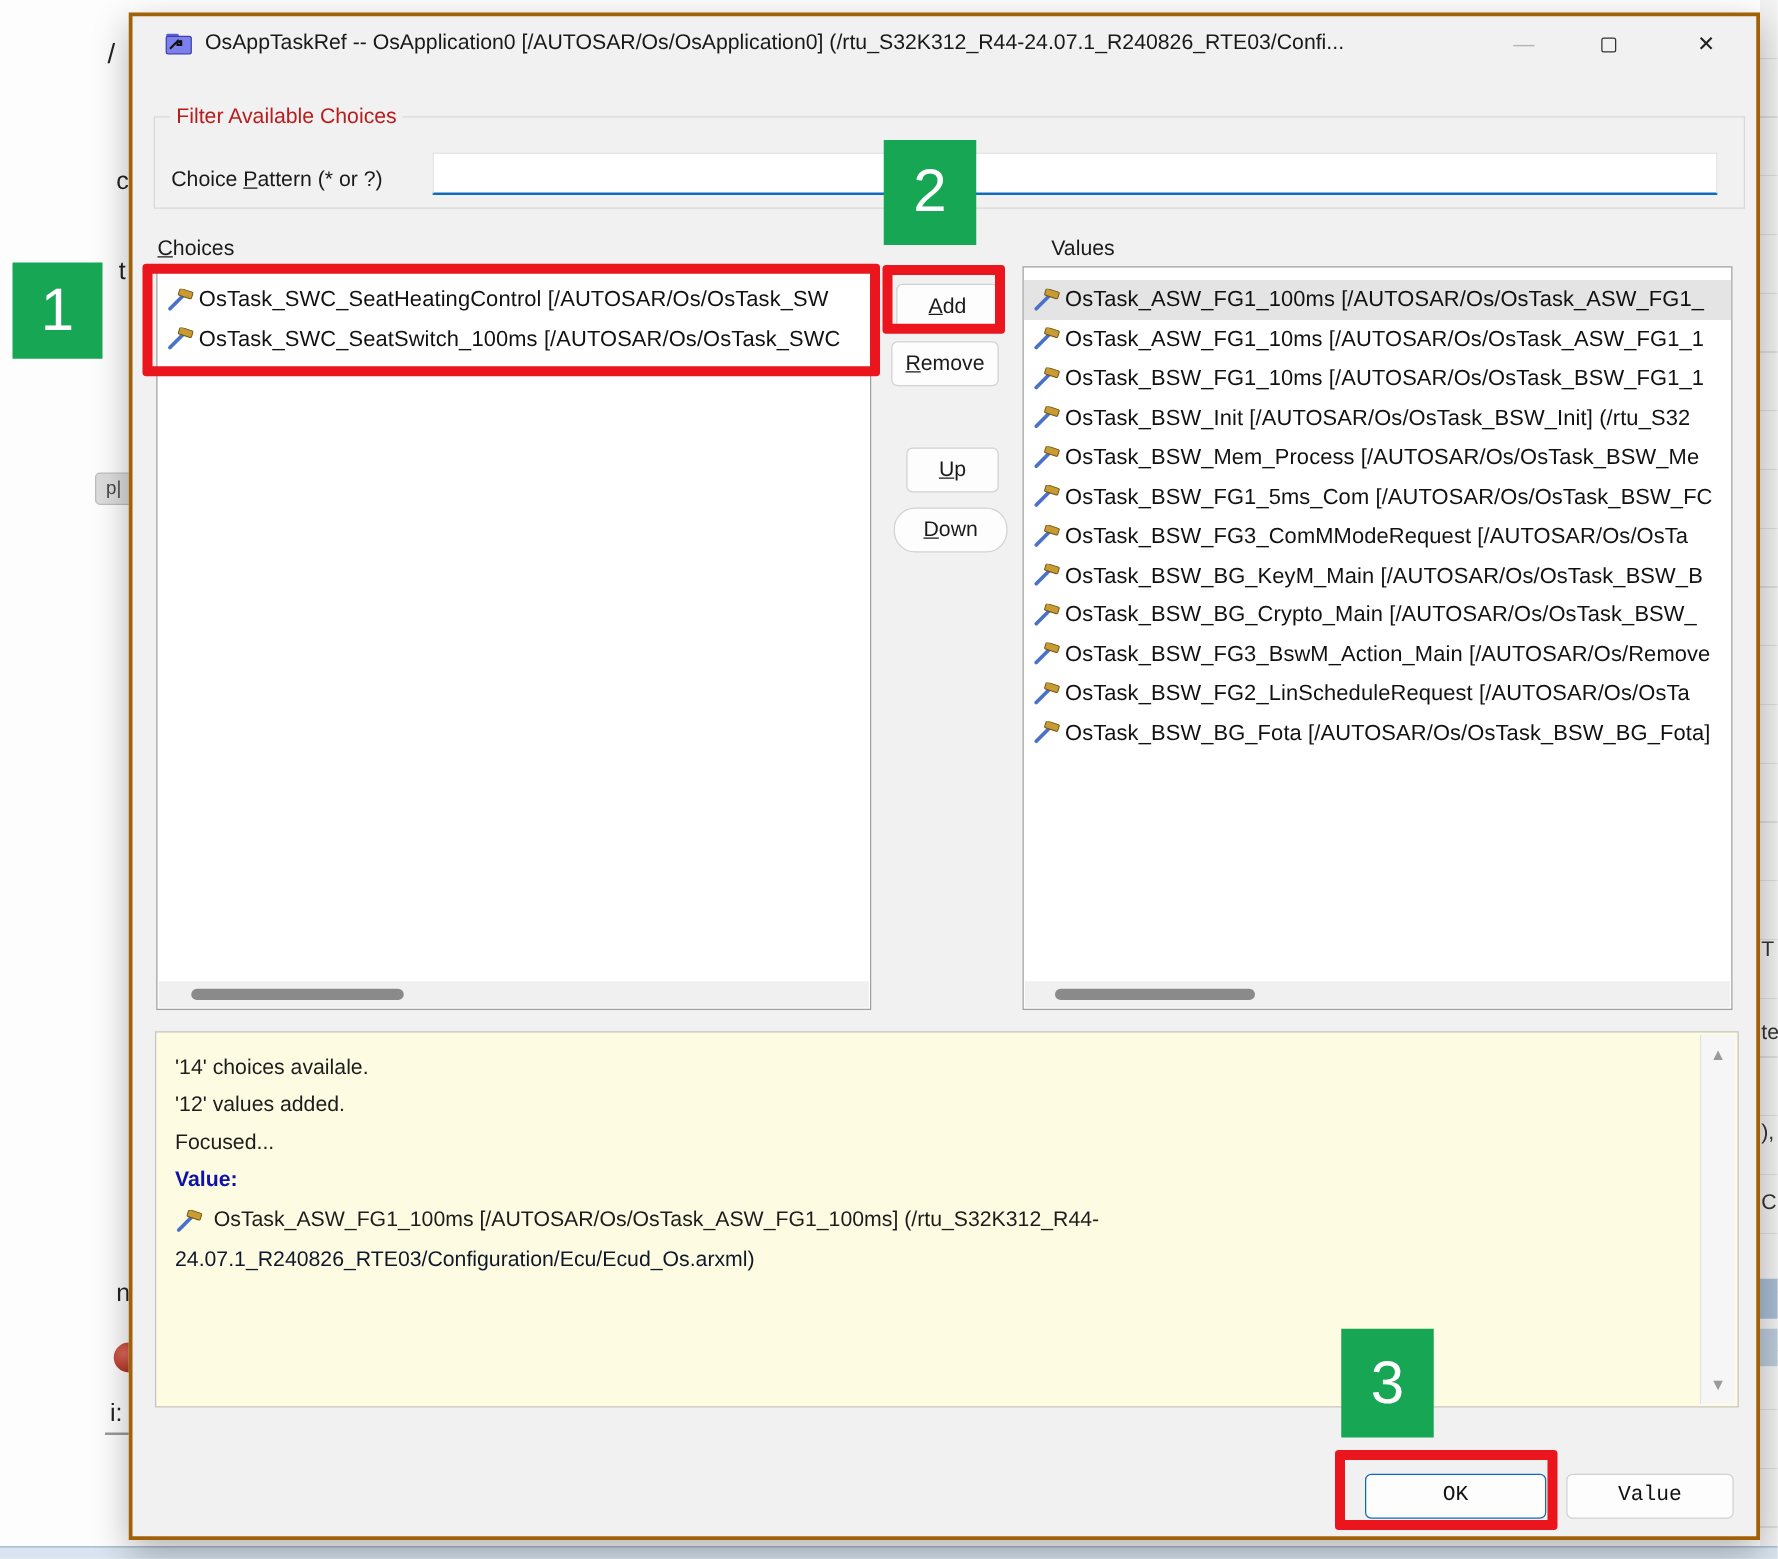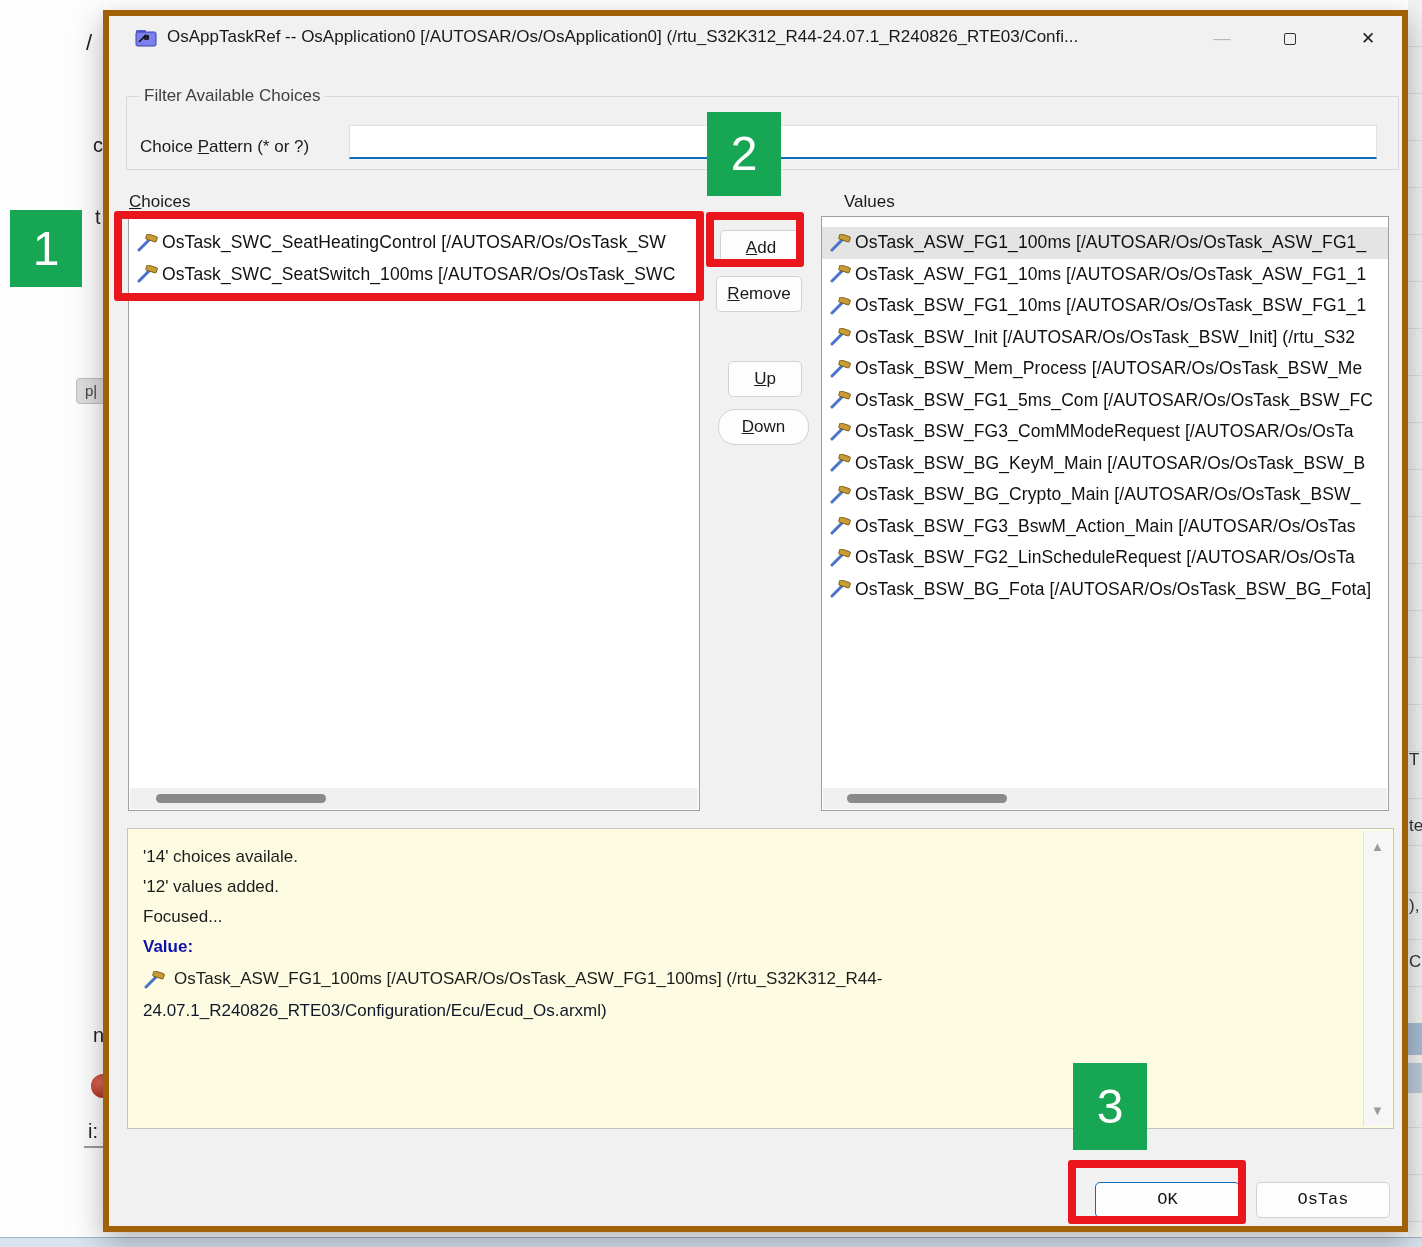--- a/index.html
+++ b/index.html
@@ -17,39 +17,39 @@
     background:radial-gradient(circle at 35% 35%, #e06a5a, #b03428 70%); }
   #bg-left-line { position:absolute; left:84px; top:1146px; width:20px; height:2px; background:#9a9a9a; }
   #bg-right { left:1408px; top:0; width:14px; height:1247px; background:#f2f2f2;
     background-image:repeating-linear-gradient(to bottom, transparent 0 46px, #dddddd 46px 47px); overflow:hidden; }
   .bg-right-frag { position:absolute; left:1409px; color:#333; font-size:17px; }
   .bg-right-block { position:absolute; left:1408px; width:14px; }
   #bg-bottom { left:0; top:1237px; width:1422px; height:10px; background:#d8e4ef; border-top:1px solid #9db4c6; }
 
   
   #dialog { left:103px; top:10px; width:1305px; height:1222px; background:#f1f1f1;
-    border:6px solid #a16207; box-shadow:0 10px 28px rgba(0,0,0,0.30); }
+    border:3px solid #a16207; box-shadow:0 10px 28px rgba(0,0,0,0.30); }
 
   
   #titlebar { position:absolute; left:0; top:0; width:100%; height:45px; }
   #title-icon { position:absolute; left:26px; top:12px; width:22px; height:20px; }
   #title-text { position:absolute; left:58px; top:11px; font-size:17px; color:#191919; white-space:nowrap; }
   #btn-minimize { position:absolute; left:1090px; top:6px; width:46px; height:34px; color:#000;
     opacity:.25; font-size:17px; text-align:center; line-height:34px; }
   #btn-maximize { position:absolute; left:1158px; top:6px; width:46px; height:34px; }
   #btn-maximize .box { position:absolute; left:17px; top:11px; width:12px; height:12px;
     border:1.2px solid #333; border-radius:2px; }
   #btn-close { position:absolute; left:1236px; top:6px; width:46px; height:34px; color:#222;
     font-size:17px; text-align:center; line-height:34px; }
 
   
   #filter-group { position:absolute; left:17px; top:80px; width:1273px; height:74px;
     border:1px solid #d8d8d8; }
   #filter-group-label { position:absolute; left:12px; top:-11px; background:#f1f1f1; padding:0 5px;
-    font-size:17px; color:#404040; white-space:pre; }
+    font-size:17px; color:#b91c1c; white-space:pre; }
   #pattern-label { position:absolute; left:13px; top:40px; font-size:17px; color:#1a1a1a; white-space:pre; }
   #pattern-input { position:absolute; left:222px; top:28px; width:1028px; height:34px;
     background:#ffffff; border:1px solid #e0e0e0; border-bottom:2px solid #0f6cbd;
     font-size:16px; padding:0 8px; outline:none; font-family:"Liberation Sans",sans-serif; }
 
   
   .pane-label { position:absolute; font-size:17px; color:#1a1a1a; }
   #choices-label { left:20px; top:176px; }
   #values-label { left:735px; top:176px; }
   .mnem::first-letter { text-decoration:underline; }
@@ -260,21 +260,21 @@
             <line x1="3" y1="16" x2="14" y2="5" stroke="#4a72c8" stroke-width="3" stroke-linecap="round"></line>
             <rect x="10" y="1" width="11" height="5.5" rx="1" transform="rotate(18 15 4)" fill="#c99b33" stroke="#6e5414" stroke-width="0.8"></rect>
           </svg>
         <span class="rowtext">OsTask_BSW_BG_Crypto_Main [/AUTOSAR/Os/OsTask_BSW_</span>
       </div>
       <div class="row">
         <svg class="hicon" viewBox="0 0 22 18">
             <line x1="3" y1="16" x2="14" y2="5" stroke="#4a72c8" stroke-width="3" stroke-linecap="round"></line>
             <rect x="10" y="1" width="11" height="5.5" rx="1" transform="rotate(18 15 4)" fill="#c99b33" stroke="#6e5414" stroke-width="0.8"></rect>
           </svg>
-        <span class="rowtext">OsTask_BSW_FG3_BswM_Action_Main [/AUTOSAR/Os/OsTas</span>
+        <span class="rowtext">OsTask_BSW_FG3_BswM_Action_Main [/AUTOSAR/Os/Remove</span>
       </div>
       <div class="row">
         <svg class="hicon" viewBox="0 0 22 18">
             <line x1="3" y1="16" x2="14" y2="5" stroke="#4a72c8" stroke-width="3" stroke-linecap="round"></line>
             <rect x="10" y="1" width="11" height="5.5" rx="1" transform="rotate(18 15 4)" fill="#c99b33" stroke="#6e5414" stroke-width="0.8"></rect>
           </svg>
         <span class="rowtext">OsTask_BSW_FG2_LinScheduleRequest [/AUTOSAR/Os/OsTa</span>
       </div>
       <div class="row">
         <svg class="hicon" viewBox="0 0 22 18">
@@ -305,21 +305,21 @@
     <div id="info-vscroll">
       <span class="scroll-arrow" id="info-arrow-up">▲</span>
       <span class="scroll-arrow" id="info-arrow-down">▼</span>
     </div>
   </div>
 
   <button class="footer-btn" id="btn-ok">
       <span>OK</span>
     </button>
   <button class="footer-btn" id="btn-cancel">
-      <span>OsTas</span>
+      <span>Value</span>
     </button>
 </div>
 
 <div class="green-badge" id="badge-1">1</div>
 <div class="green-badge" id="badge-2">2</div>
 <div class="green-badge" id="badge-3">3</div>
 <div class="red-box" id="red-box-1"></div>
 <div class="red-box" id="red-box-2"></div>
 <div class="red-box" id="red-box-3"></div>
 

